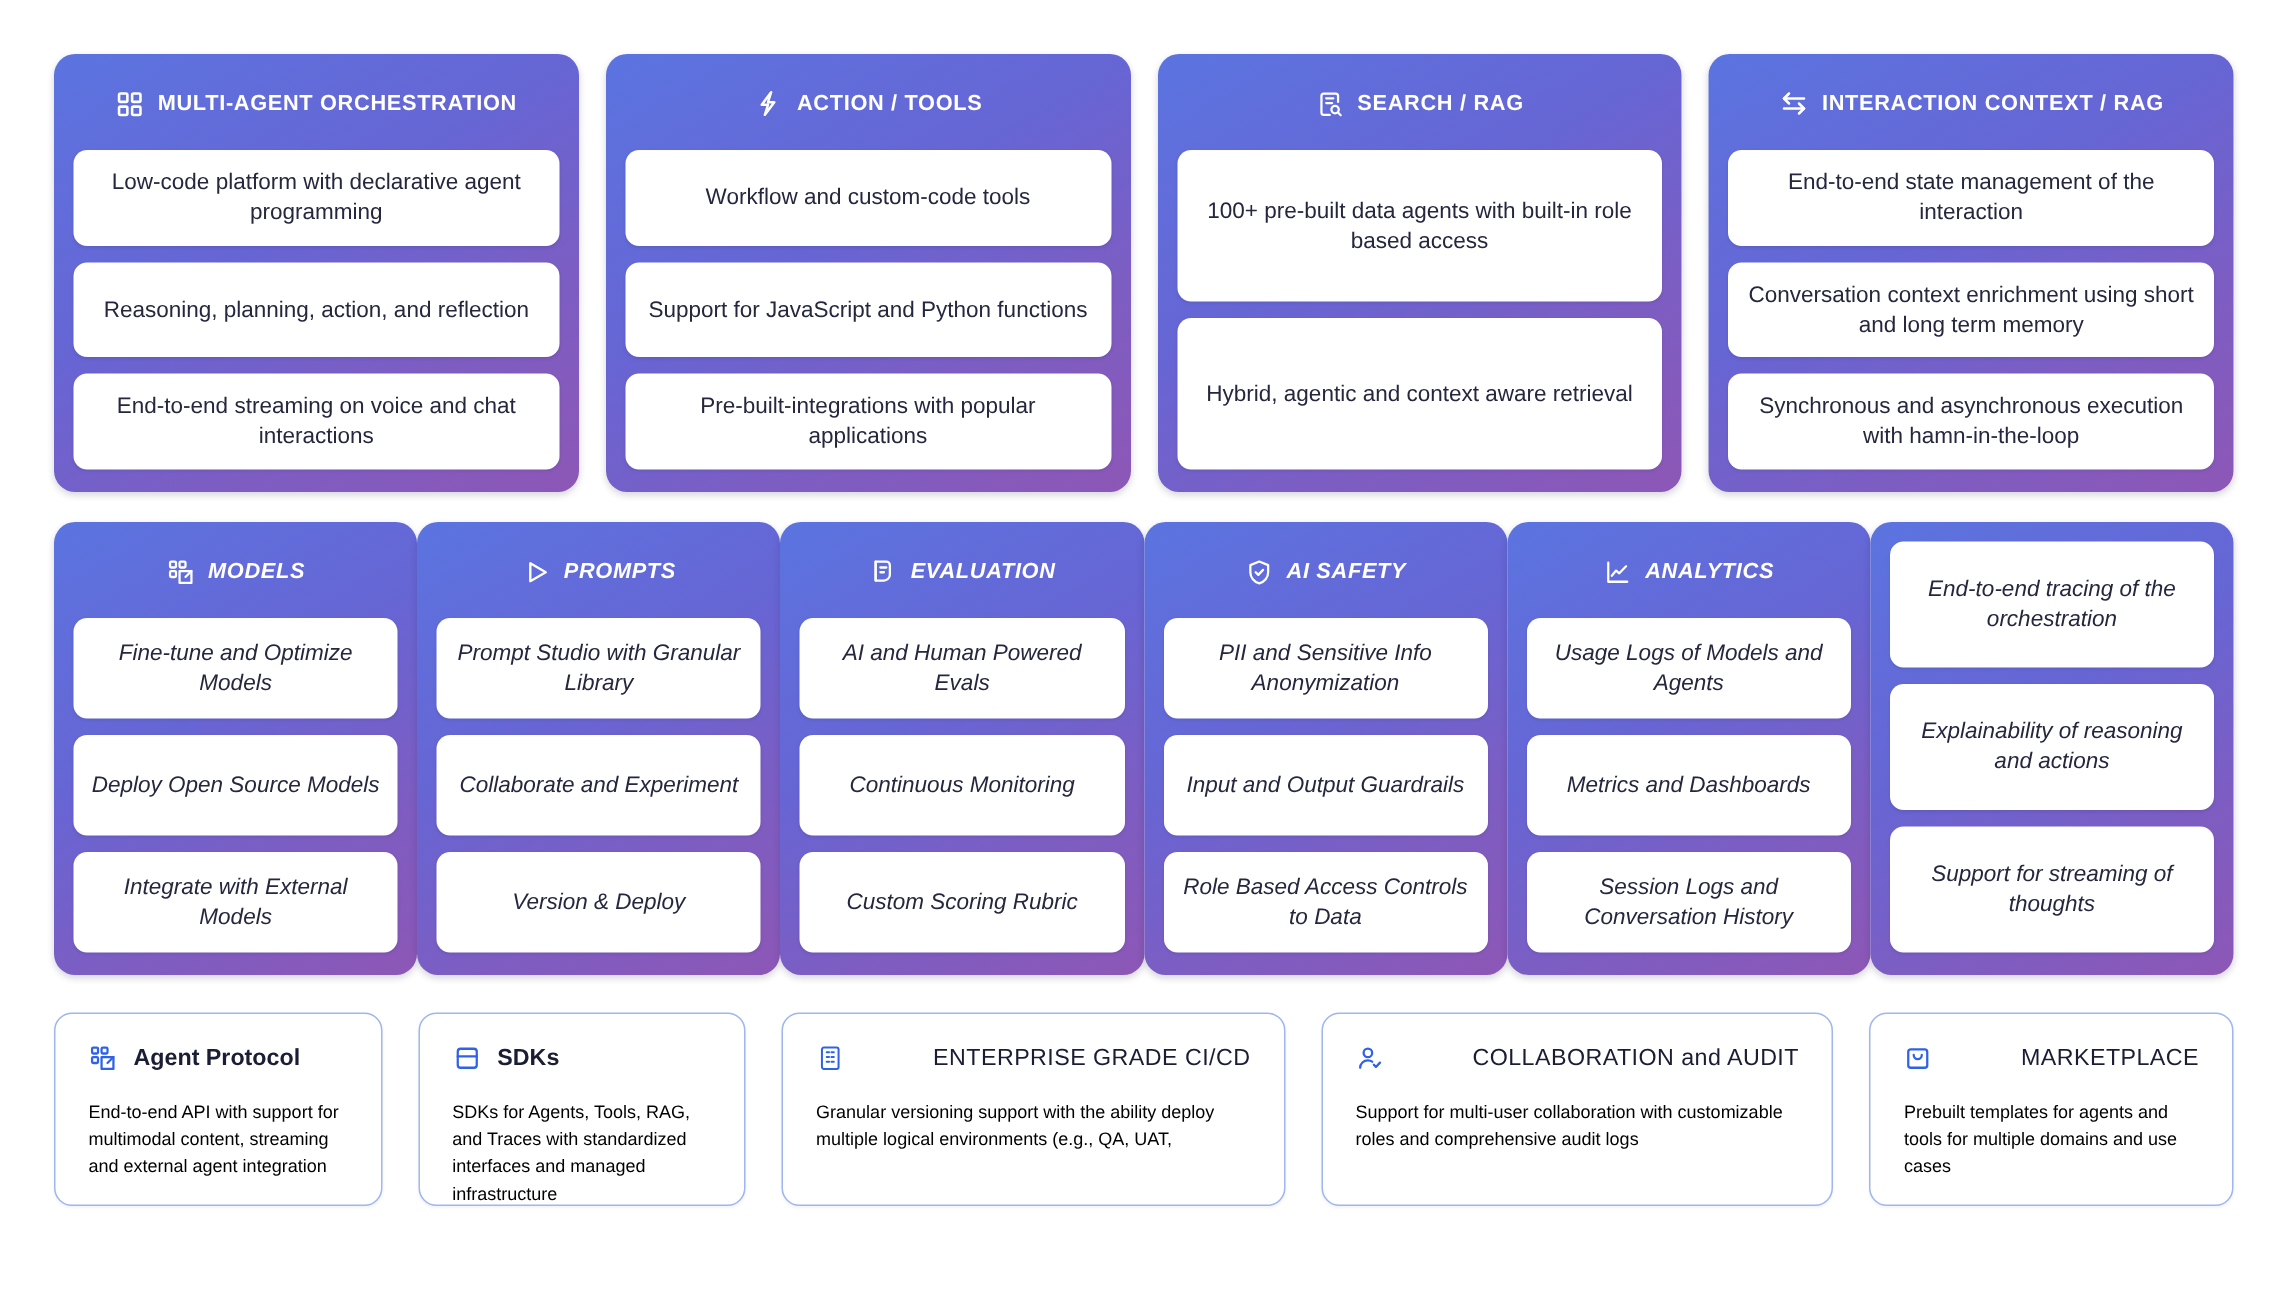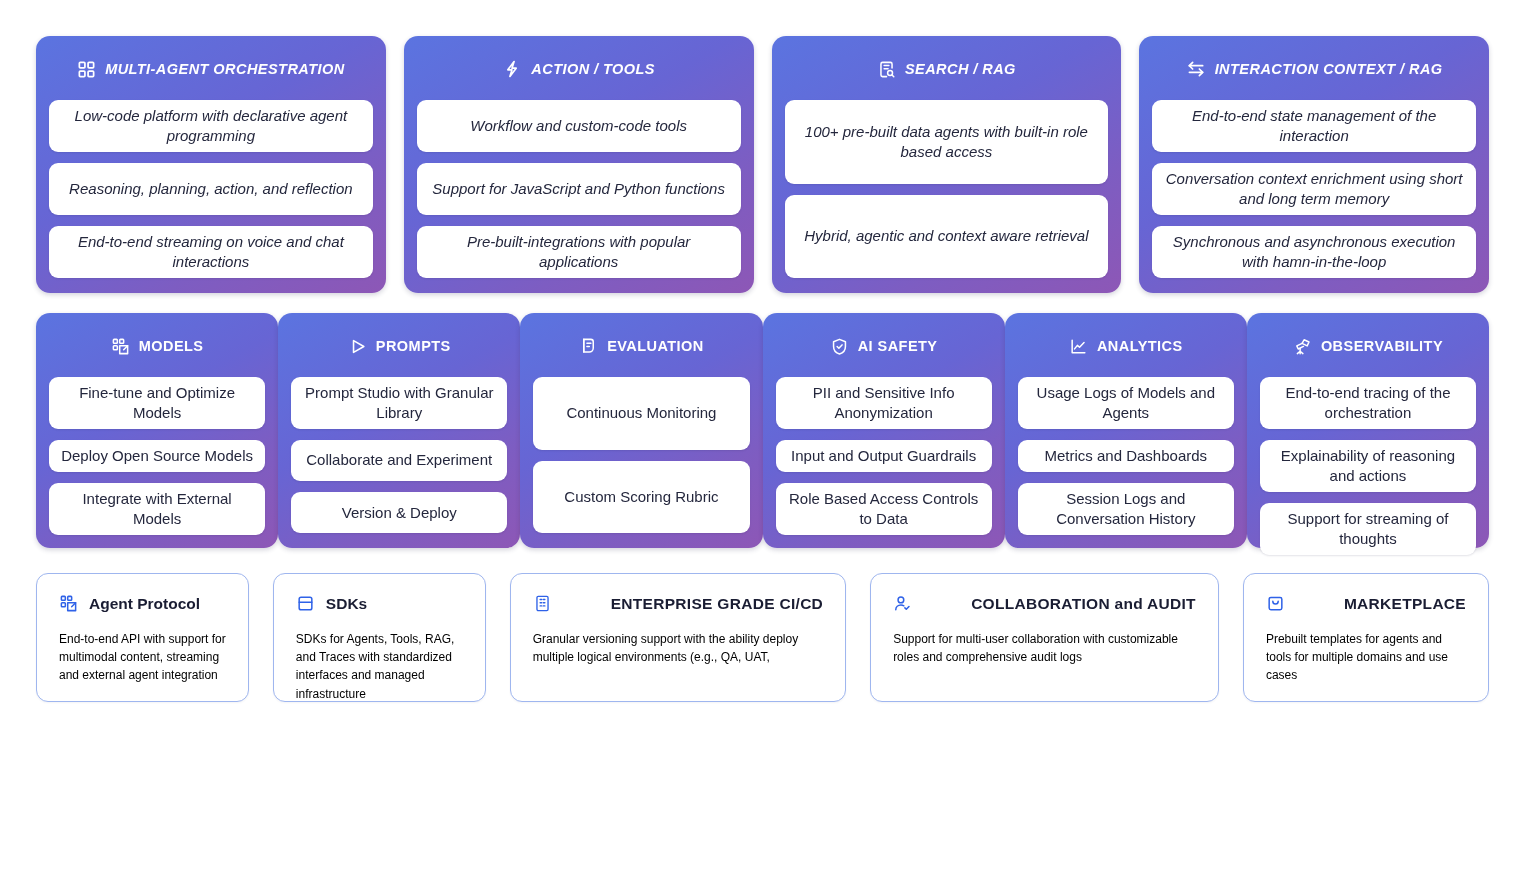--- a/index.html
+++ b/index.html
@@ -10,22 +10,22 @@
     overflow: hidden;
   }
   .board {
     width: 1525px; height: 877px;
     padding: 36px 36px 30px 36px;
     display: flex; flex-direction: column;
   }
 
   
   .row { display: flex; }
-  .row-top { gap: 18px; height: 257px; font-style: italic; }
-  .row-mid { height: 235px; margin-top: 20px; }
+  .row-top { gap: 18px; height: 292px; }
+  .row-mid { height: 302px; margin-top: 20px; font-style: italic; }
   .row-bot { gap: 24px; height: 129px; margin-top: 25px; }
 
   
   .pcard {
     border-radius: 14px;
     padding: 13px 13px 15px 13px;
     display: flex; flex-direction: column;
     background: linear-gradient(150deg, #5b74e0 0%, #6765d4 42%, #7d5dc2 72%, #8d57b6 100%);
     box-shadow: 0 2px 5px rgba(40,40,80,.20);
     color: #fff;
@@ -61,21 +61,21 @@
     flex: 1;
     background: #fff;
     border: 1.3px solid #9fb6ef;
     border-radius: 12px;
     padding: 20px 22px;
     display: flex; flex-direction: column;
     box-shadow: 0 1px 2px rgba(40,40,80,.05);
   }
   .ocard-head { display: flex; align-items: center; gap: 11px; margin-bottom: 17px; }
   .ocard-head .ttl { font-size: 15.5px; color: #1a1d33; white-space: nowrap; }
-  .ocard-head .ttl.caps { font-weight: 700; letter-spacing: .3px; margin-left: 48px; }
+  .ocard-head .ttl.caps { font-weight: 400; letter-spacing: .3px; margin-left: 48px; }
   .ocard-head .ttl.mixed { font-weight: 700; }
   .ocard-desc { font-size: 12px; line-height: 1.52; color: #000000; }
 
   svg { display: block; }
 </style>
 </head>
 <body>
 
 <div class="board">
 
@@ -197,20 +197,21 @@
         <span>
           <svg width="19" height="19" viewBox="0 0 24 24" fill="none" stroke="#fff" stroke-width="1.9" stroke-linecap="round" stroke-linejoin="round">
             <path d="M6 3h9a3 3 0 0 1 3 3v8a5 5 0 0 1-5 5H6z"></path>
             <path d="M6 3v16"></path>
               <path d="M10 8h5M10 12h3"></path>
           </svg>
         </span>
         <span class="ttl">EVALUATION</span>
       </div>
       <div class="pcard-body">
+        <div class="pill">AI and Human Powered Evals</div>
         <div class="pill">Continuous Monitoring</div>
         <div class="pill">Custom Scoring Rubric</div>
       </div>
     </div>
 
     <div class="pcard flex1">
       <div class="pcard-head">
         <span>
           <svg width="19" height="19" viewBox="0 0 24 24" fill="none" stroke="#fff" stroke-width="1.9" stroke-linecap="round" stroke-linejoin="round">
             <path d="M12 3l7.5 3v6c0 4.4-3.1 8.2-7.5 9.4C7.6 20.2 4.5 16.4 4.5 12V6z"></path>
@@ -237,30 +238,20 @@
         <span class="ttl">ANALYTICS</span>
       </div>
       <div class="pcard-body">
         <div class="pill">Usage Logs of Models and Agents</div>
         <div class="pill">Metrics and Dashboards</div>
         <div class="pill">Session Logs and Conversation History</div>
       </div>
     </div>
 
     <div class="pcard flex1">
-      <div class="pcard-head">
-        <span>
-          <svg width="19" height="19" viewBox="0 0 24 24" fill="none" stroke="#fff" stroke-width="1.9" stroke-linecap="round" stroke-linejoin="round">
-            <path d="M14 3.5l6.2 2.8-2.3 4.9L11.5 8z"></path>
-            <path d="M11.5 8L4.8 11.3l1.8 3.8 6.6-3.2"></path>
-            <path d="M9 14.5V21M9 18l-3.5 3M9 18l3.5 3"></path>
-          </svg>
-        </span>
-        <span class="ttl">OBSERVABILITY</span>
-      </div>
       <div class="pcard-body">
         <div class="pill">End-to-end tracing of the orchestration</div>
         <div class="pill">Explainability of reasoning and actions</div>
         <div class="pill">Support for streaming of thoughts</div>
       </div>
     </div>
   </div>
 
   <div class="row row-bot">
 

